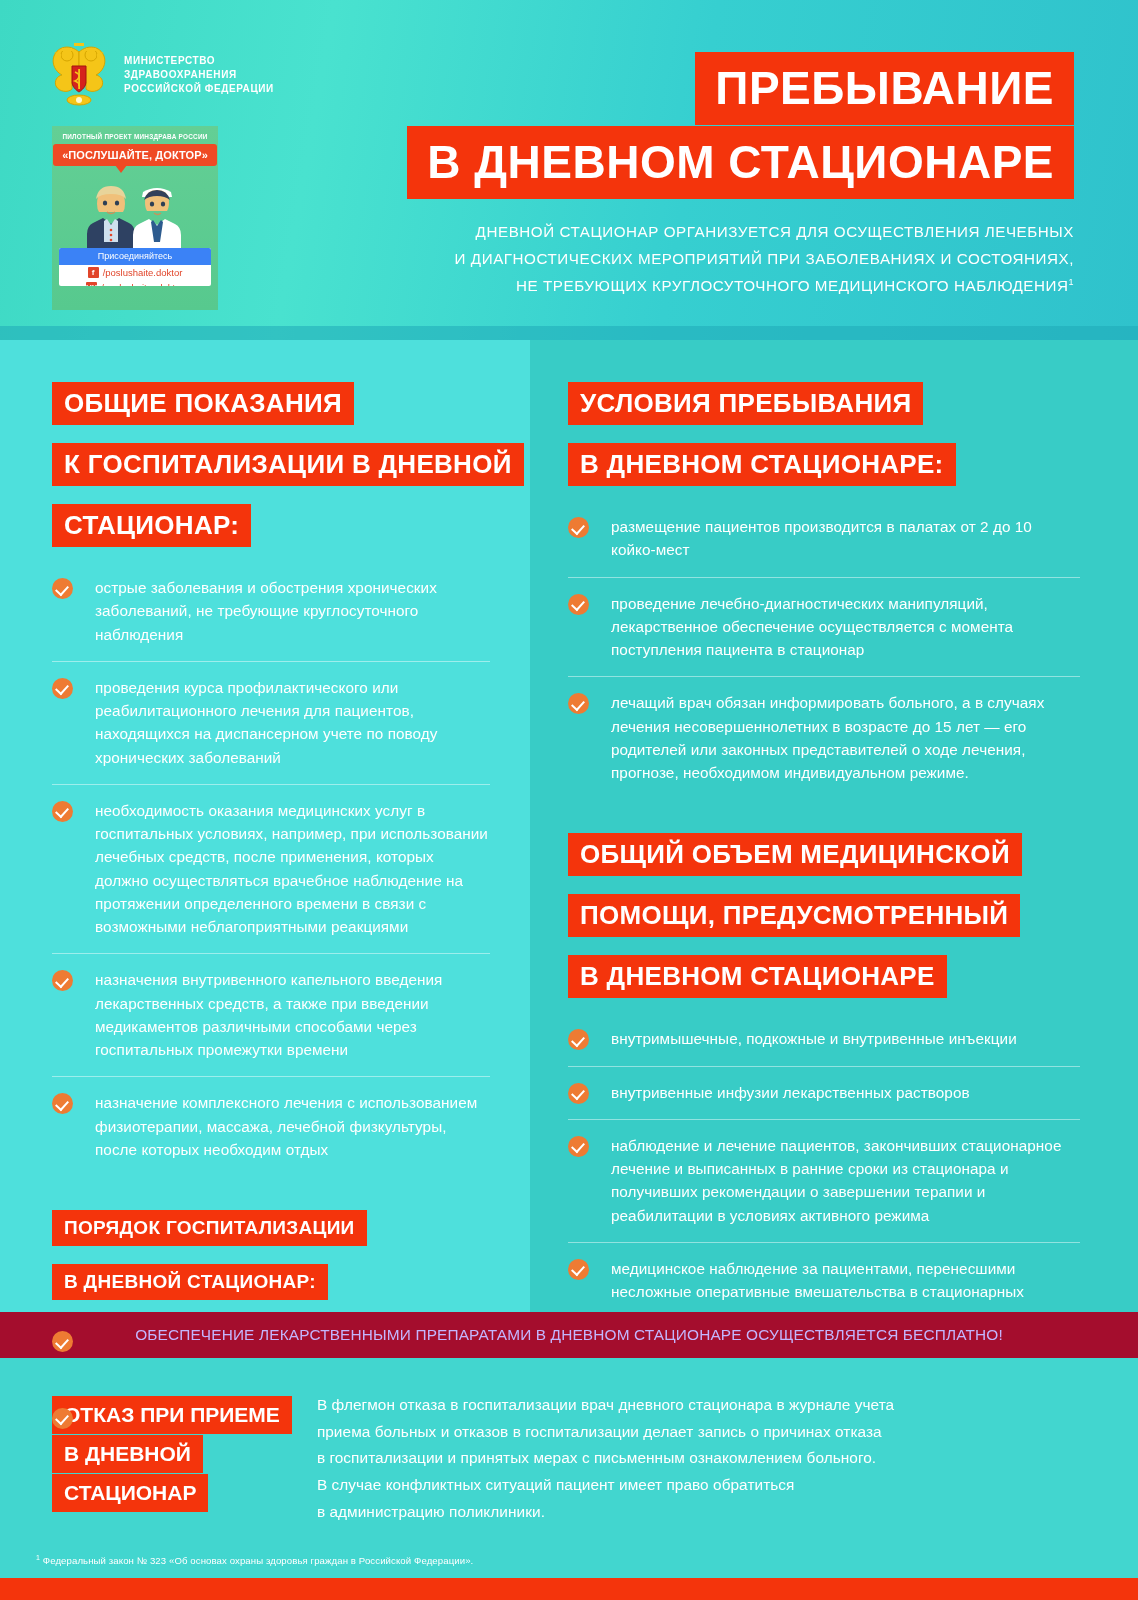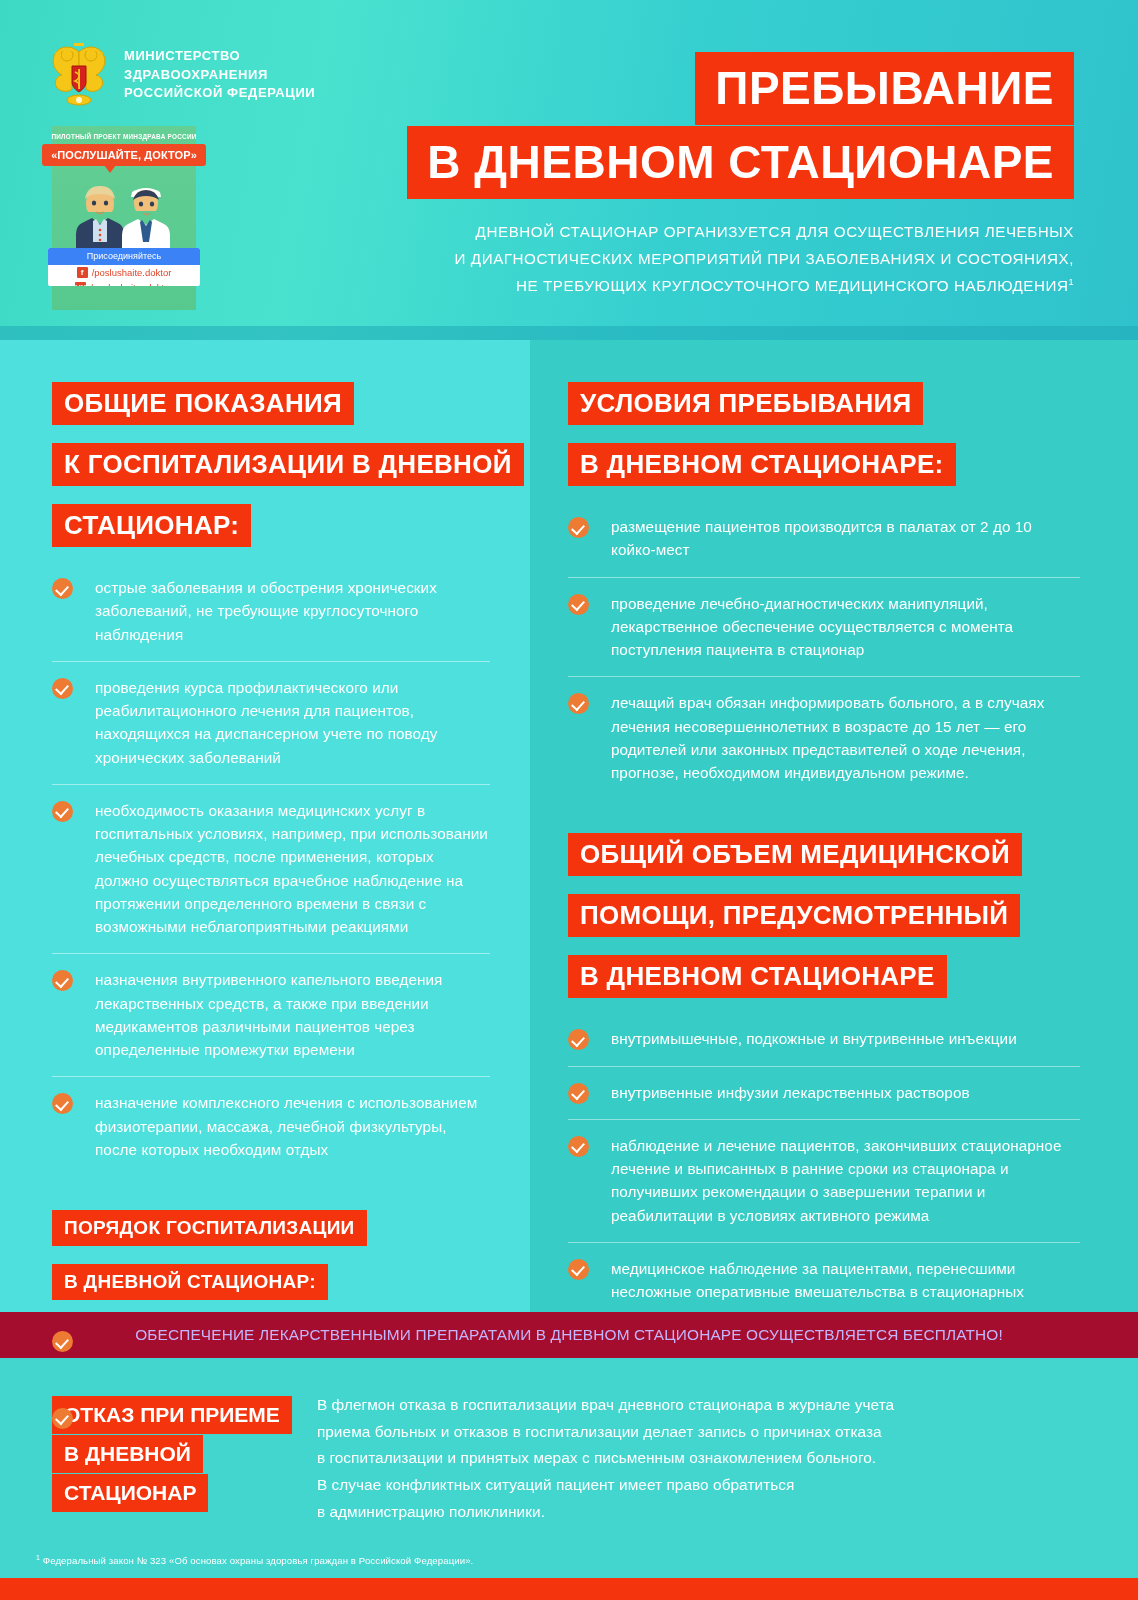--- a/index.html
+++ b/index.html
@@ -41,33 +41,33 @@
     position: absolute;
     left: 48px;
     top: 42px;
     display: flex;
     align-items: center;
     gap: 14px;
   }
   .crest { width: 62px; height: 66px; }
   .ministry-text {
     color: #ffffff;
-    font-size: 13px;
+    font-size: 10px;
     font-weight: bold;
     letter-spacing: .6px;
     line-height: 1.42;
     text-transform: uppercase;
   }
 
   
   .badge {
     position: absolute;
     left: 52px;
     top: 126px;
-    width: 144px;
+    width: 166px;
     height: 184px;
     background: #6ad39a;
     background: linear-gradient(180deg,#63cf95 0%, #57c98e 100%);
     padding: 7px 6px 24px;
     display: flex;
     flex-direction: column;
     align-items: center;
   }
   .badge-top {
     color: #ffffff;
@@ -427,21 +427,21 @@
         <li>
           <span class="chk"></span>
           <span class="li-text">проведения курса профилактического или реабилитационного лечения для пациентов, находящихся на диспансерном учете по поводу хронических заболеваний</span>
         </li>
         <li>
           <span class="chk"></span>
           <span class="li-text">необходимость оказания медицинских услуг в госпитальных условиях, например, при использовании лечебных средств, после применения, которых должно осуществляться врачебное наблюдение на протяжении определенного времени в связи с возможными неблагоприятными реакциями</span>
         </li>
         <li>
           <span class="chk"></span>
-          <span class="li-text">назначения внутривенного капельного введения лекарственных средств, а также при введении медикаментов различными пациентов через определенные промежутки времени</span>
+          <span class="li-text">назначения внутривенного капельного введения лекарственных средств, а также при введении медикаментов различными способами через госпитальных промежутки времени</span>
         </li>
         <li>
           <span class="chk"></span>
           <span class="li-text">назначение комплексного лечения с использованием физиотерапии, массажа, лечебной физкультуры, после которых необходим отдых</span>
         </li>
       </ul>
 
       <div class="col-gap"></div>
 
       <div class="heading-block small">

